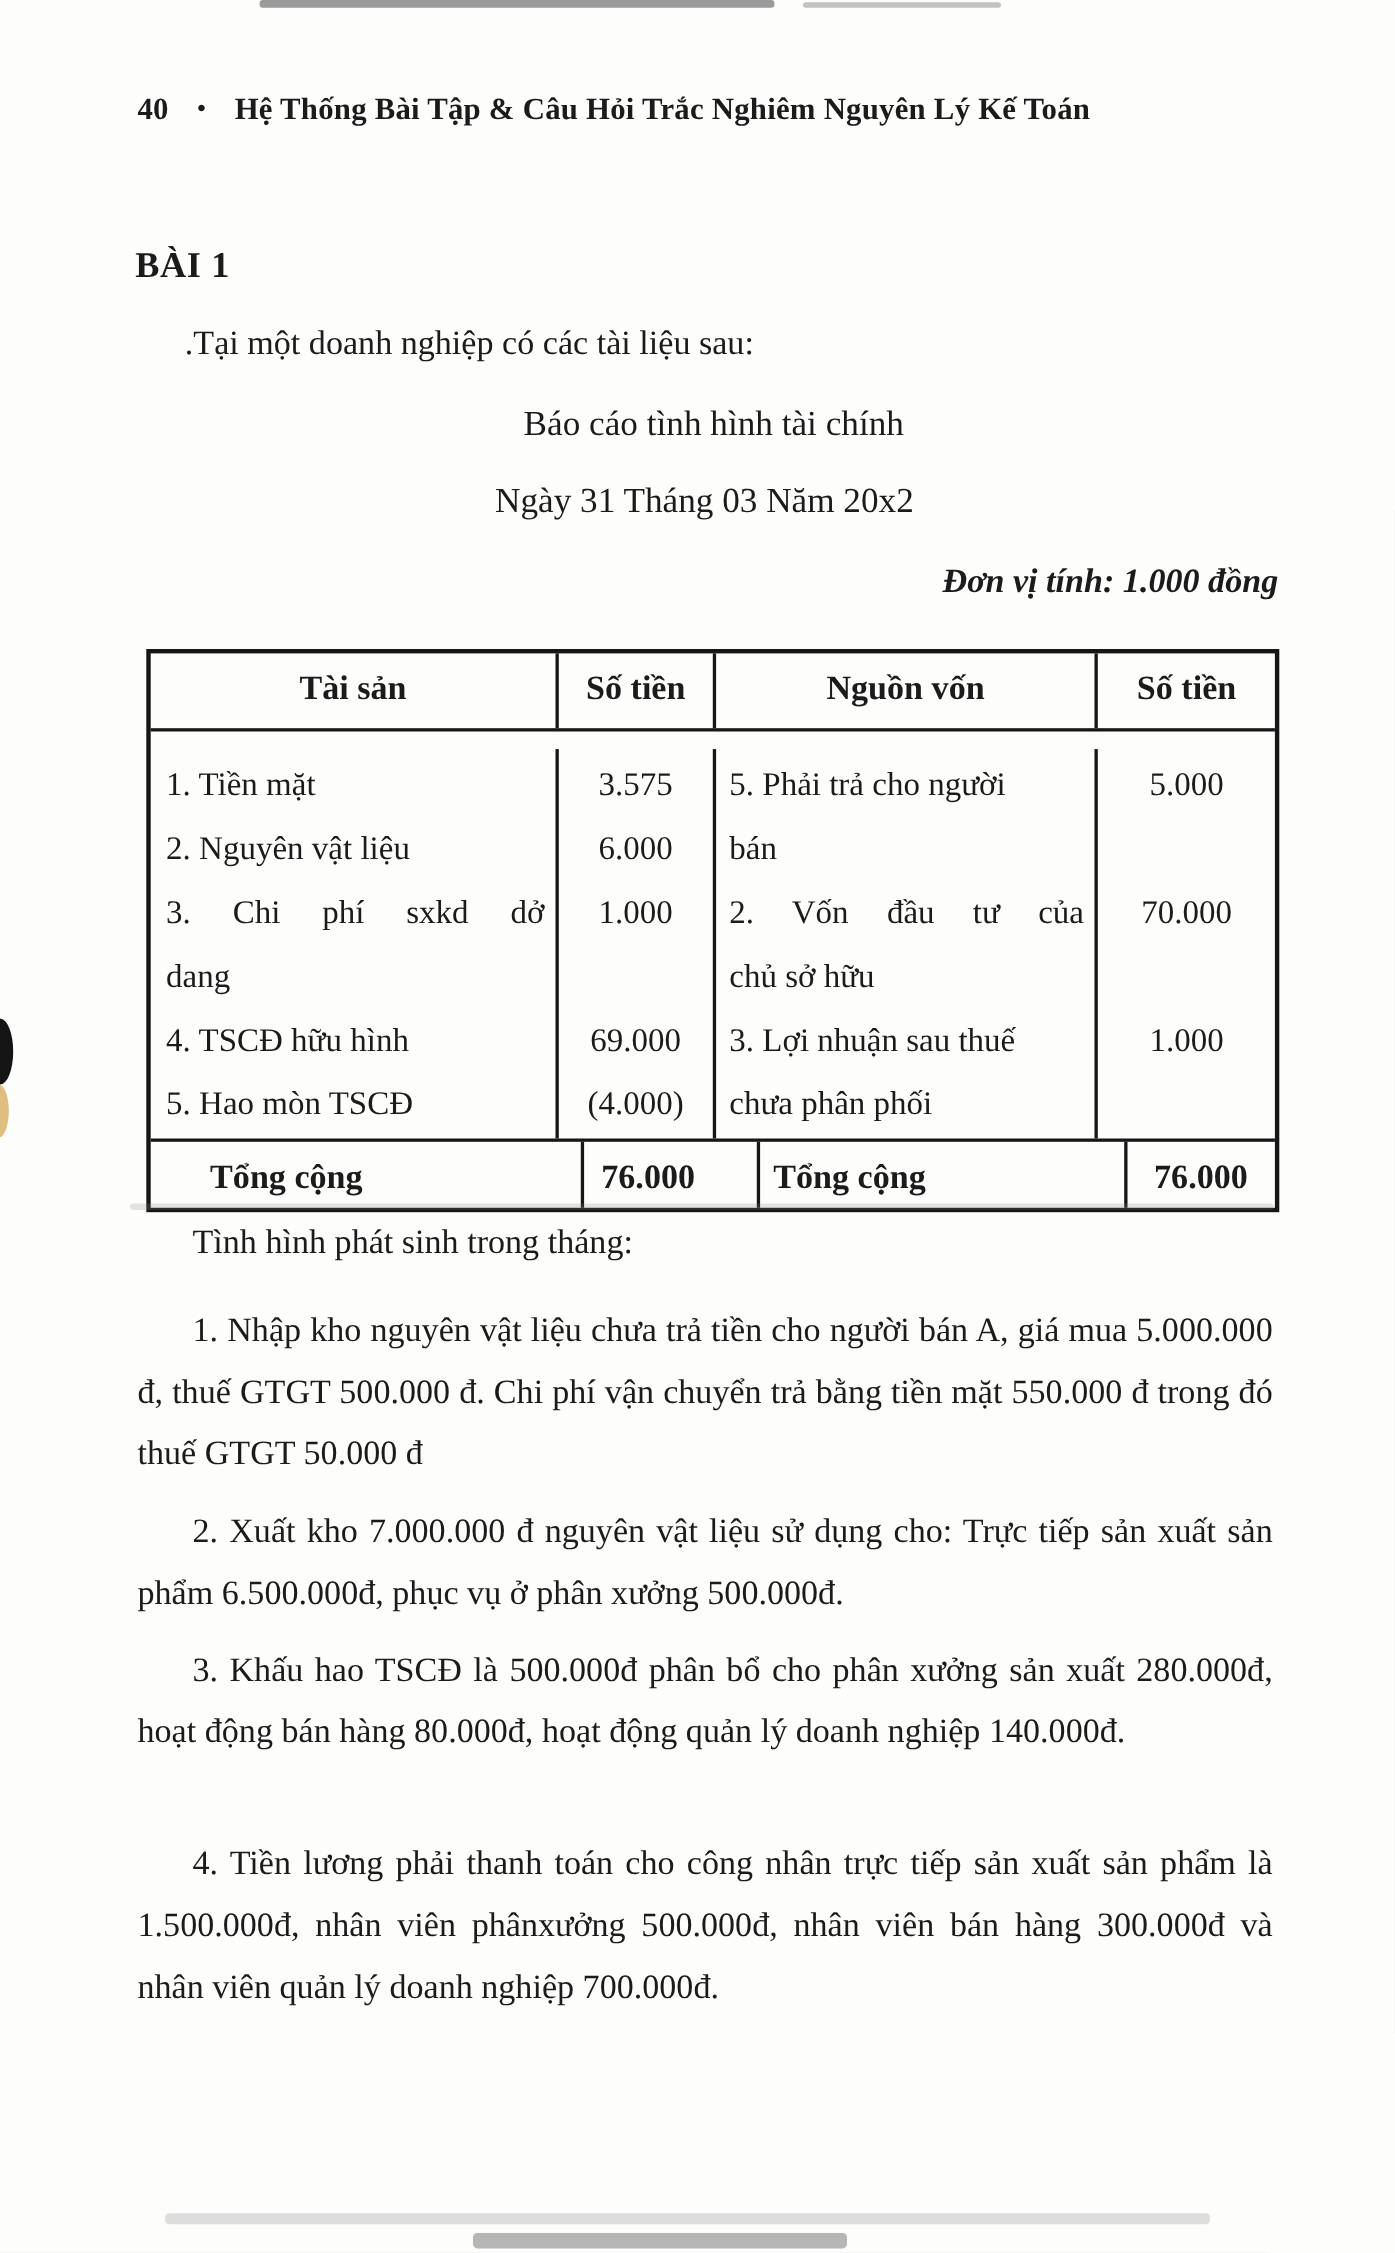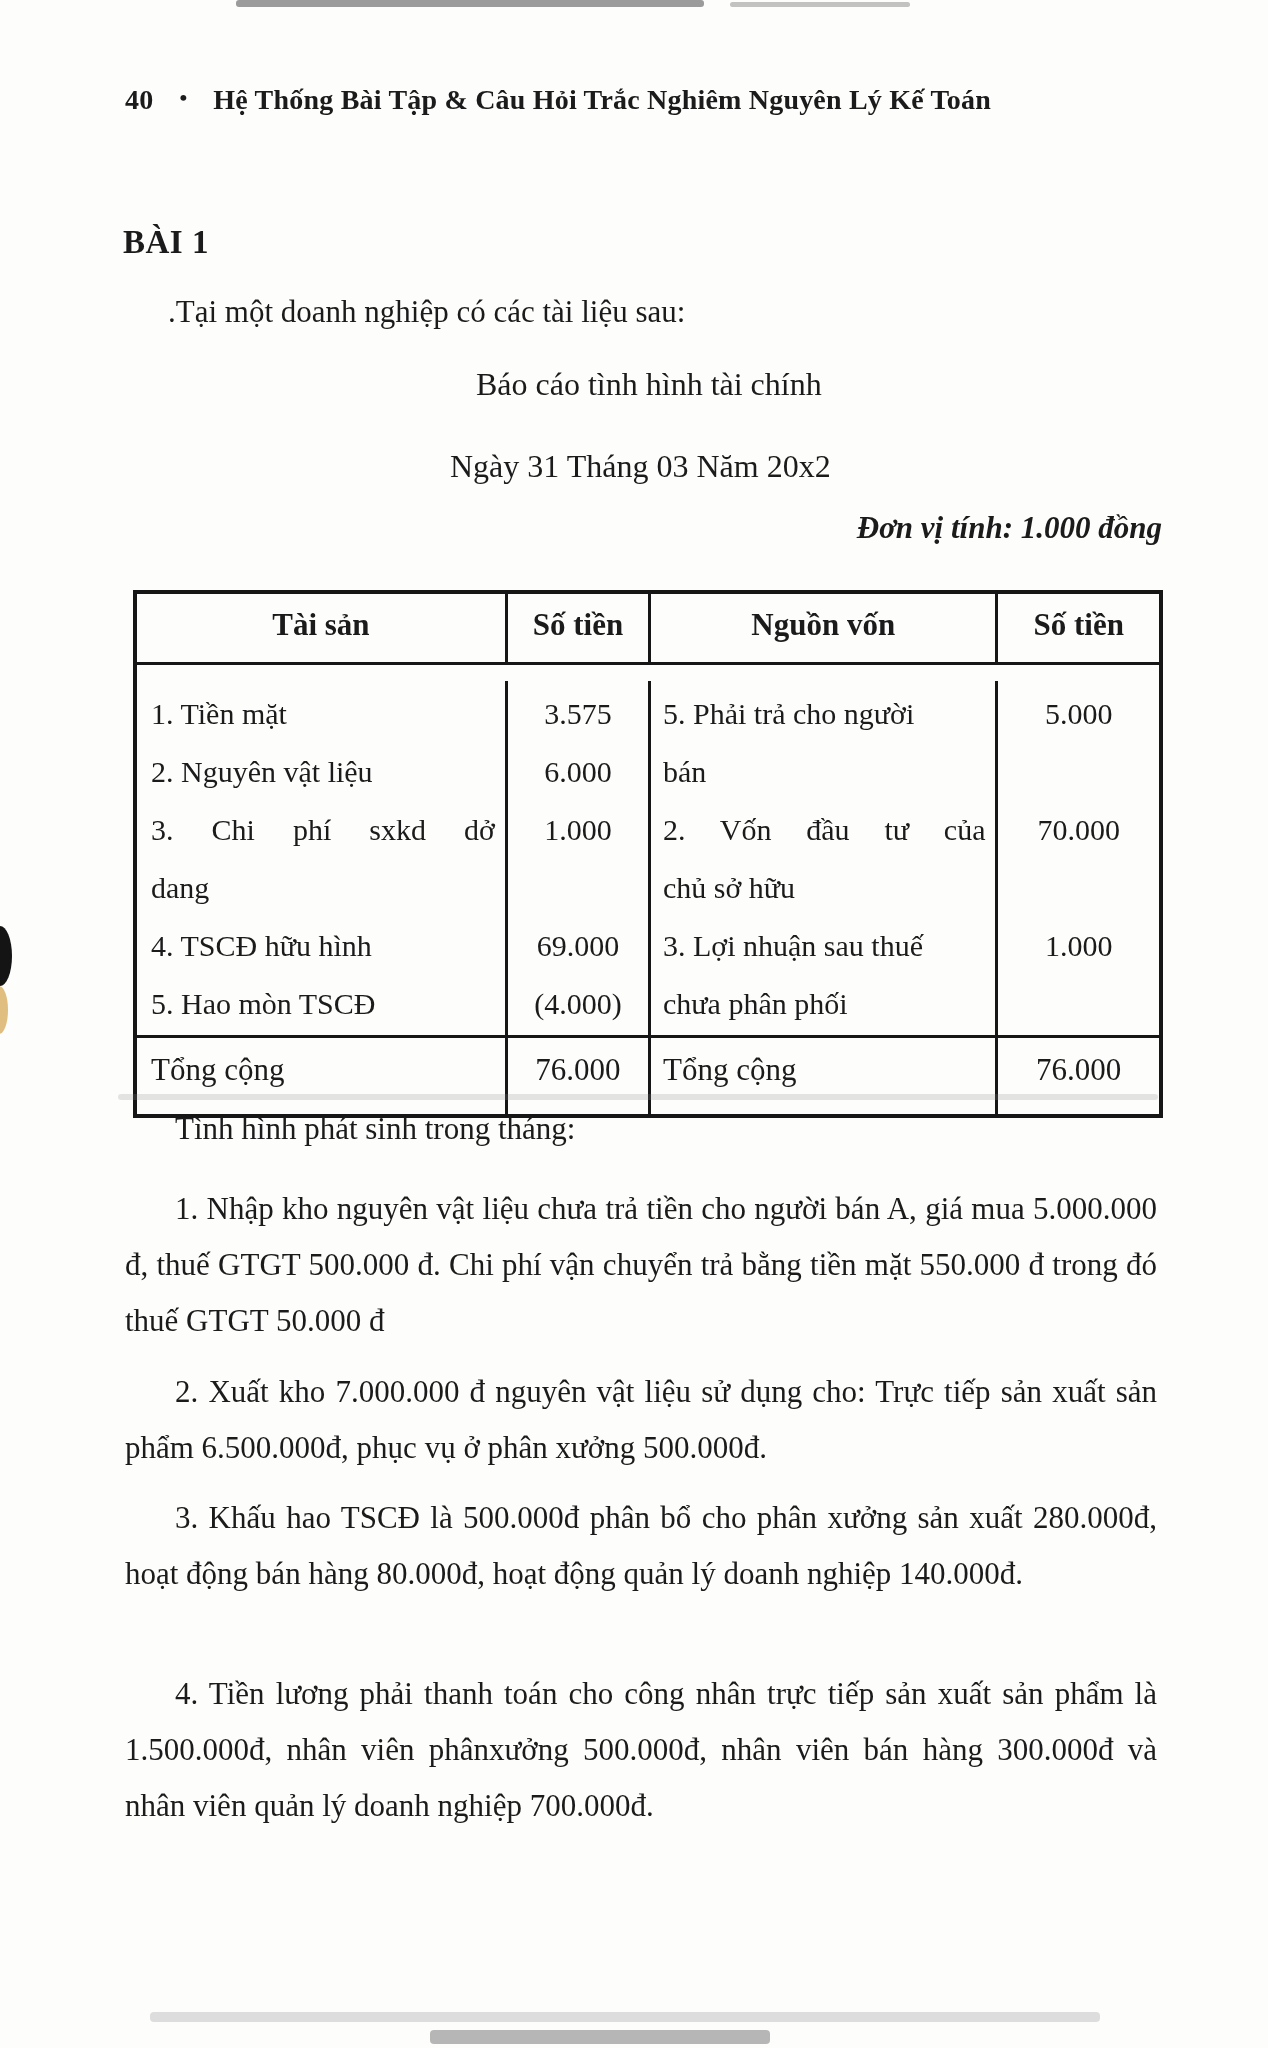--- a/index.html
+++ b/index.html
@@ -9,21 +9,21 @@
     overflow:hidden;
   }
   
   .pgheader{position:absolute;top:84px;left:125px;display:flex;align-items:center;gap:26px;
     font-weight:700;font-size:28px;letter-spacing:.2px;}
   .pgheader .dot{font-size:22px;transform:translateY(-2px);}
   
   .bai{position:absolute;top:224px;left:123px;font-weight:700;font-size:33px;letter-spacing:.5px;}
   .intro{position:absolute;top:294px;left:168px;font-size:31px;}
   .rpt-title{position:absolute;top:366px;left:476px;font-size:32px;}
-  .rpt-date{position:absolute;top:436px;left:450px;font-size:32px;margin-top:12px;}
+  .rpt-date{position:absolute;top:436px;left:450px;font-size:32px;}
   .unit{position:absolute;top:510px;left:700px;width:462px;text-align:right;
     font-style:italic;font-size:31px;font-weight:600;}
   
   .tbl{position:absolute;top:590px;left:133px;width:1022px;border:4px solid #161616;
     font-size:30px;background:transparent;}
   .row{display:flex;}
   .c{box-sizing:border-box;}
   .c1{width:36%;}
   .c2{width:14%;text-align:center;}
   .c3{width:34%;border-left:3px solid #161616;}
@@ -31,21 +31,21 @@
   .c2{border-left:3px solid #161616;}
   .c4{border-left:3px solid #161616;}
   .head .c{height:68px;line-height:62px;font-weight:700;font-size:31px;text-align:center;}
   .bodyrow{border-top:3px solid #161616;}
   .bodyrow .c{padding-top:4px;padding-bottom:2px;margin-top:16px;}
   .ln{height:58px;line-height:58px;white-space:nowrap;overflow:visible;}
   .c1 .ln{padding-left:14px;}
   .c3 .ln{padding-left:12px;}
   .jl{white-space:normal;text-align:justify;text-align-last:justify;padding-right:10px;}
   .foot{border-top:3px solid #161616;}
-  .foot .c{height:76px;line-height:64px;font-weight:400;font-size:31px;}
+  .foot .c{height:60px;line-height:64px;font-weight:700;font-size:31px;margin-left:40px;}
   .foot .c1{padding-left:14px;}
   .foot .c3{padding-left:12px;}
   
   .trheading{position:absolute;top:1111px;left:175px;font-size:31px;}
   .para{position:absolute;left:125px;width:1032px;font-size:31px;line-height:56px;
     text-align:justify;text-align-last:left;text-indent:50px;}
   .p1{top:1181px;}
   .p2{top:1364px;}
   .p3{top:1490px;}
   .p4{top:1666px;}

